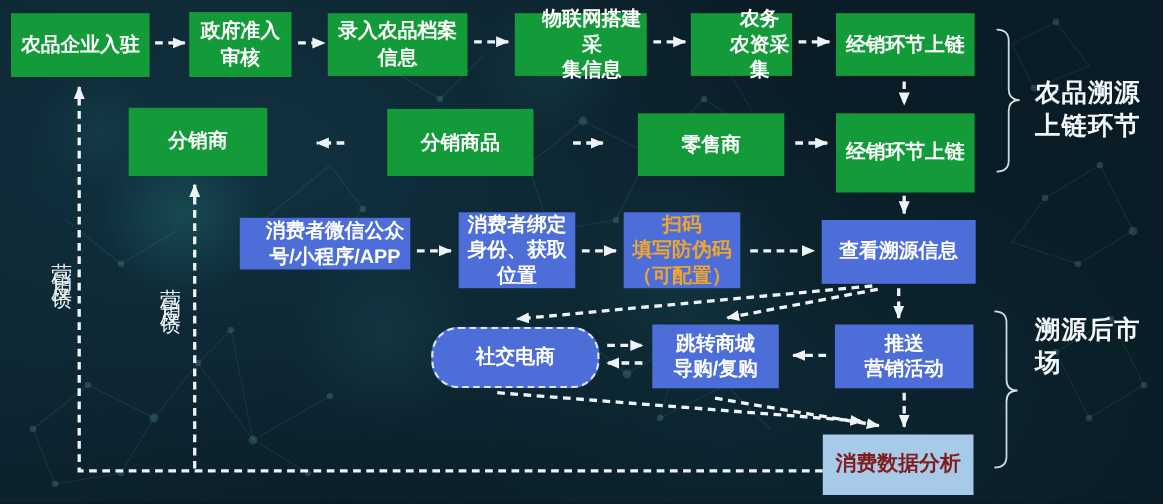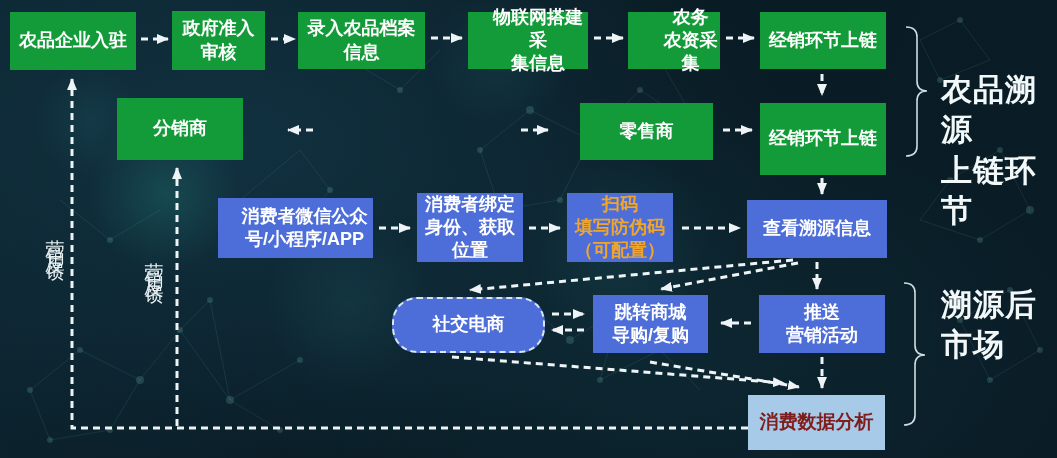--- a/index.html
+++ b/index.html
@@ -16,41 +16,41 @@
     position:absolute;display:flex;align-items:center;justify-content:center;
     text-align:center;color:#ffffff;font-weight:bold;font-size:18px;line-height:1.28;
     white-space:pre-line;box-sizing:border-box;
   }
   .green{background:#149b39;}
   .blue{background:#4d6ed8;}
   .lightblue{background:#a8cae9;color:#7f1d1d;font-size:19px;}
   .dashed-border{border:2px dashed #d9e7f3;}
   .orange-text{color:#f0a62c;}
   .side-label{
-    position:absolute;color:#f2f7f8;font-weight:bold;font-size:31px;line-height:1.3;
+    position:absolute;color:#f2f7f8;font-weight:bold;font-size:23px;line-height:1.3;
     white-space:pre-line;letter-spacing:1px;
   }
   .v-label{
     position:absolute;color:#e9f1f3;font-size:19px;font-weight:500;
     writing-mode:vertical-rl;text-orientation:upright;letter-spacing:8px;
   }
   
   #b-enterprise{left:10px;top:12px;width:126px;height:58px;}
   #b-gov{left:172px;top:11px;width:93px;height:59px;}
   #b-record{left:298px;top:12px;width:127px;height:57px;}
   #b-iot{left:468px;top:12px;width:120px;height:57px;padding-left:20px;}
   #b-farm{left:628px;top:12px;width:92px;height:57px;padding-left:33px;}
   #b-trace{left:760px;top:12px;width:126px;height:57px;}
   
   #b-distributor{left:117px;top:98px;width:126px;height:62px;}
   #b-goods{left:352px;top:99px;width:133px;height:61px;}
   #b-retailer{left:580px;top:103px;width:133px;height:57px;}
   #b-dealer{left:760px;top:103px;width:126px;height:72px;}
   
-  #b-wechat{left:218px;top:198px;width:155px;height:60px;padding-left:18px;}
+  #b-wechat{left:218px;top:198px;width:155px;height:47px;padding-left:18px;}
   #b-bind{left:417px;top:193px;width:106px;height:69px;}
   #b-scan{left:567px;top:193px;width:106px;height:69px;}
   #b-view{left:747px;top:200px;width:140px;height:58px;}
   
   #b-social{left:392px;top:297px;width:153px;height:56px;border-radius:25px;}
   #b-jump{left:593px;top:295px;width:115px;height:58px;}
   #b-push{left:759px;top:295px;width:126px;height:58px;}
   
   #b-analysis{left:748px;top:395px;width:137px;height:55px;}
   
@@ -177,20 +177,21 @@
 审核</div>
   <div class="box green" id="b-record">录入农品档案
 信息</div>
   <div class="box green" id="b-iot">物联网搭建采
 集信息</div>
   <div class="box green" id="b-farm">农务
 农资采集</div>
   <div class="box green" id="b-trace">经销环节上链</div>
 
   <div class="box green" id="b-distributor">分销商</div>
+  <div class="box green" id="b-goods">分销商品</div>
   <div class="box green" id="b-retailer">零售商</div>
   <div class="box green" id="b-dealer">经销环节上链</div>
 
   <div class="box blue" id="b-wechat">消费者微信公众
 号/小程序/APP</div>
   <div class="box blue" id="b-bind">消费者绑定
 身份、获取
 位置</div>
   <div class="box blue orange-text" id="b-scan">扫码
 填写防伪码

